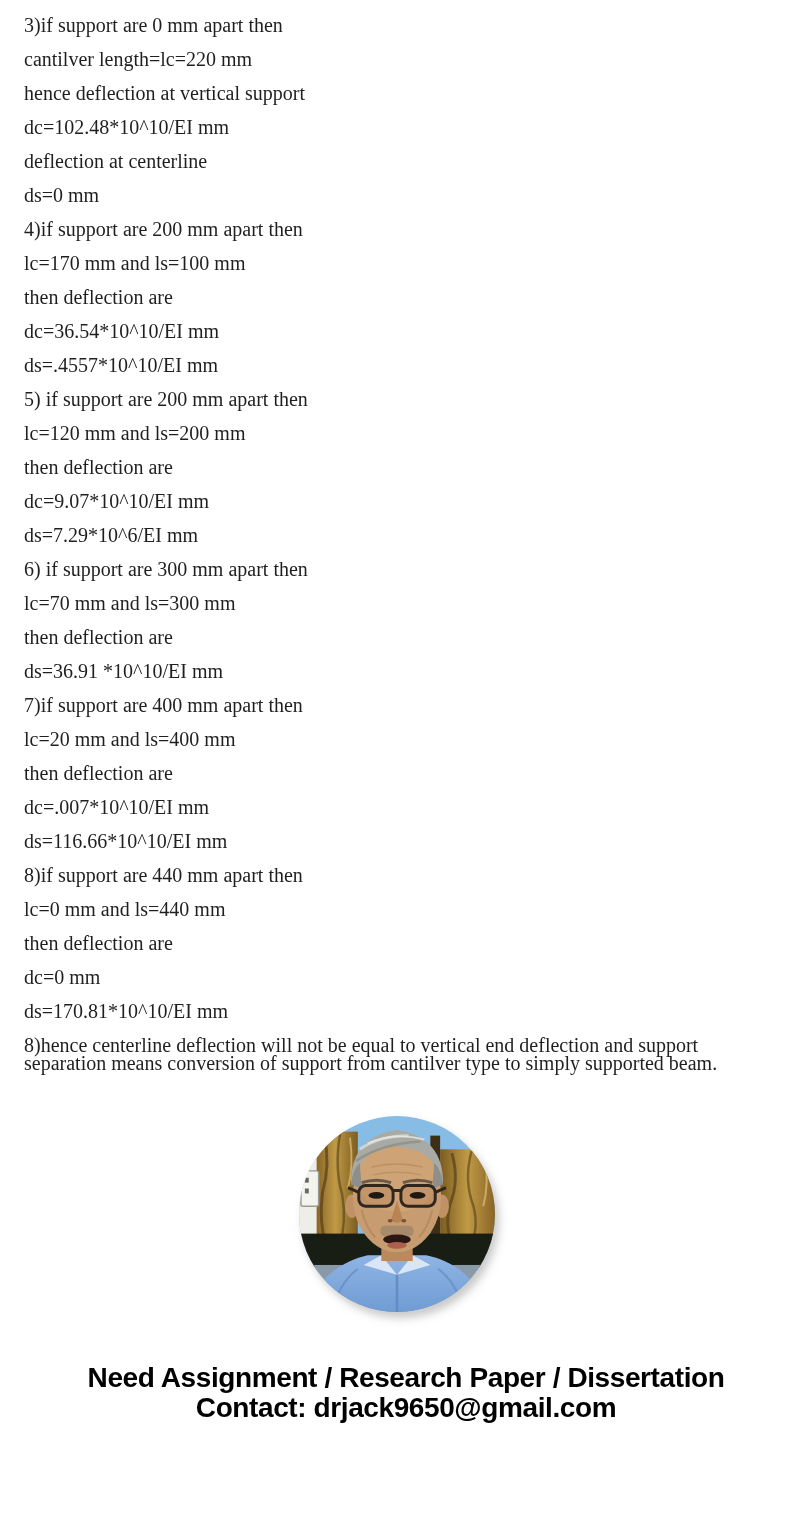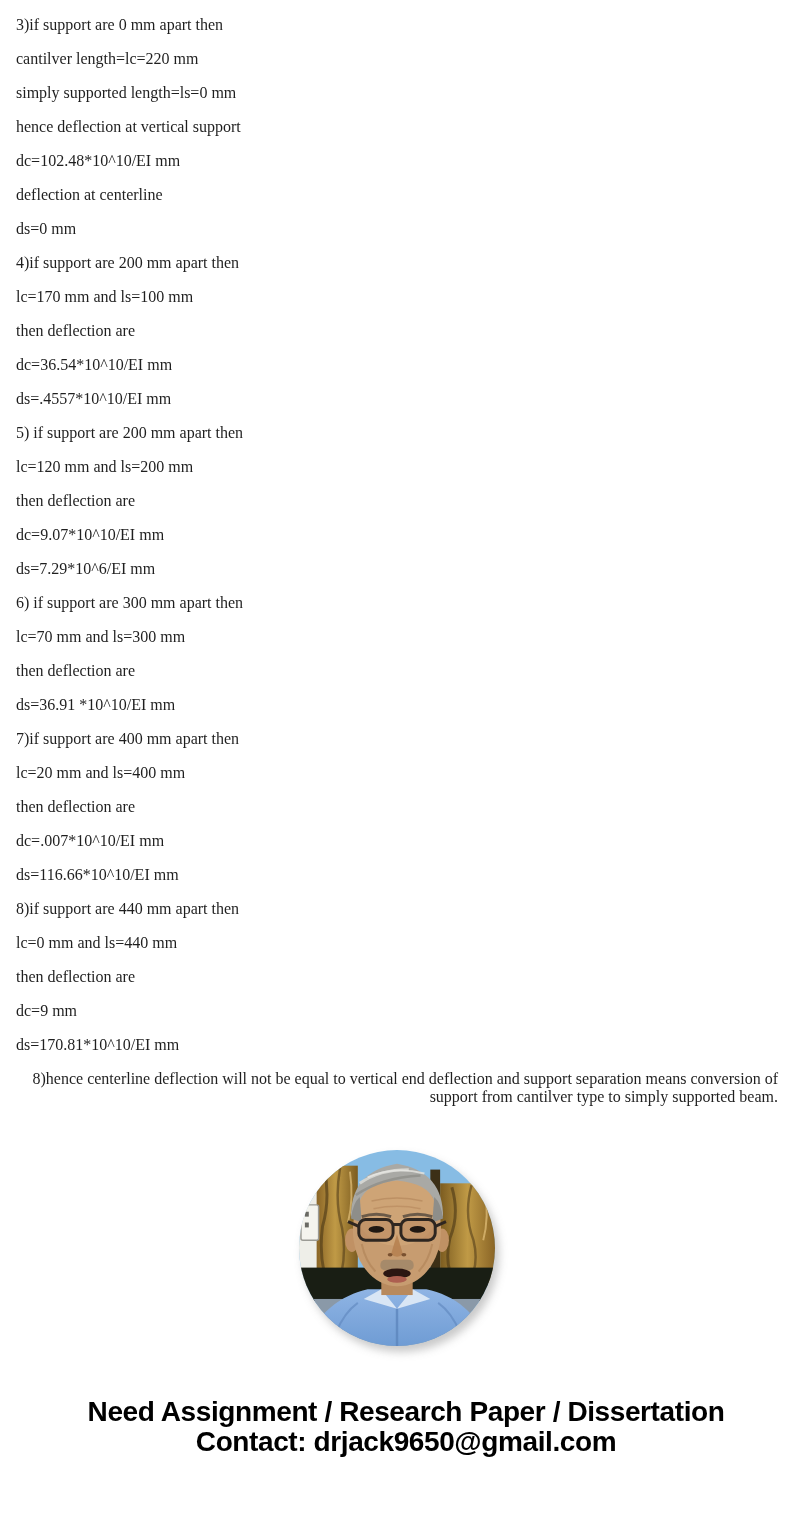--- a/index.html
+++ b/index.html
@@ -7,28 +7,28 @@
     width: 794px;
     min-height: 1523px;
     background: #ffffff;
     color: #1f1f1f;
     font-family: "Liberation Serif", serif;
     font-size: 16px;
     overflow-x: hidden;
   }
   main.doc { padding: 0 8px; }
   main.doc p {
-    margin: 16px 8px;
+    margin: 16px 16px;
     line-height: 18px;
-    font-size: 16px;
+    font-size: 20px;
   }
   
   p.clip-top { margin-top: -15px; }
 
-  p.conclusion { max-width: 778px; text-align: right; }
+  p.conclusion { max-width: 778px; }
 
   figure.avatar-wrap {
     margin: 44px auto 0 auto;
     width: 196px;
     height: 196px;
     border-radius: 50%;
     overflow: hidden;
     box-shadow: 4px 6px 8px rgba(100,100,100,0.35);
   }
   figure.avatar-wrap svg { display:block; }
@@ -46,21 +46,20 @@
   footer.promo .promo-line { display: block; padding-left: 18px; }
 </style>
 </head>
 <body>
 
 <main class="doc">
   <p class="clip-top">3)if support are 0 mm apart then</p>
 
   <div>
       <p>cantilver length=lc=220 mm</p>
-      <p>simply supported length=ls=0 mm</p>
       <p>hence deflection at vertical support</p>
       <p>dc=102.48*10^10/EI mm</p>
       <p>deflection at centerline</p>
       <p>ds=0 mm</p>
       <p>4)if support are 200 mm apart then</p>
       <p>lc=170 mm and ls=100 mm</p>
       <p>then deflection are</p>
       <p>dc=36.54*10^10/EI mm</p>
       <p>ds=.4557*10^10/EI mm</p>
       <p>5) if support are 200 mm apart then</p>
@@ -73,21 +72,21 @@
       <p>then deflection are</p>
       <p>ds=36.91 *10^10/EI mm</p>
       <p>7)if support are 400 mm apart then</p>
       <p>lc=20 mm and ls=400 mm</p>
       <p>then deflection are</p>
       <p>dc=.007*10^10/EI mm</p>
       <p>ds=116.66*10^10/EI mm</p>
       <p>8)if support are 440 mm apart then</p>
       <p>lc=0 mm and ls=440 mm</p>
       <p>then deflection are</p>
-      <p>dc=9 mm</p>
+      <p>dc=0 mm</p>
       <p>ds=170.81*10^10/EI mm</p>
     </div>
 
   <p class="conclusion">8)hence centerline deflection will not be equal to vertical end deflection and support separation means conversion of support from cantilver type to simply supported beam.</p>
 </main>
 
 <figure class="avatar-wrap">
   <svg viewBox="0 0 200 200" width="196" height="196">
     <defs>
       <linearGradient id="goldL" x1="0" y1="0" x2="1" y2="0">

